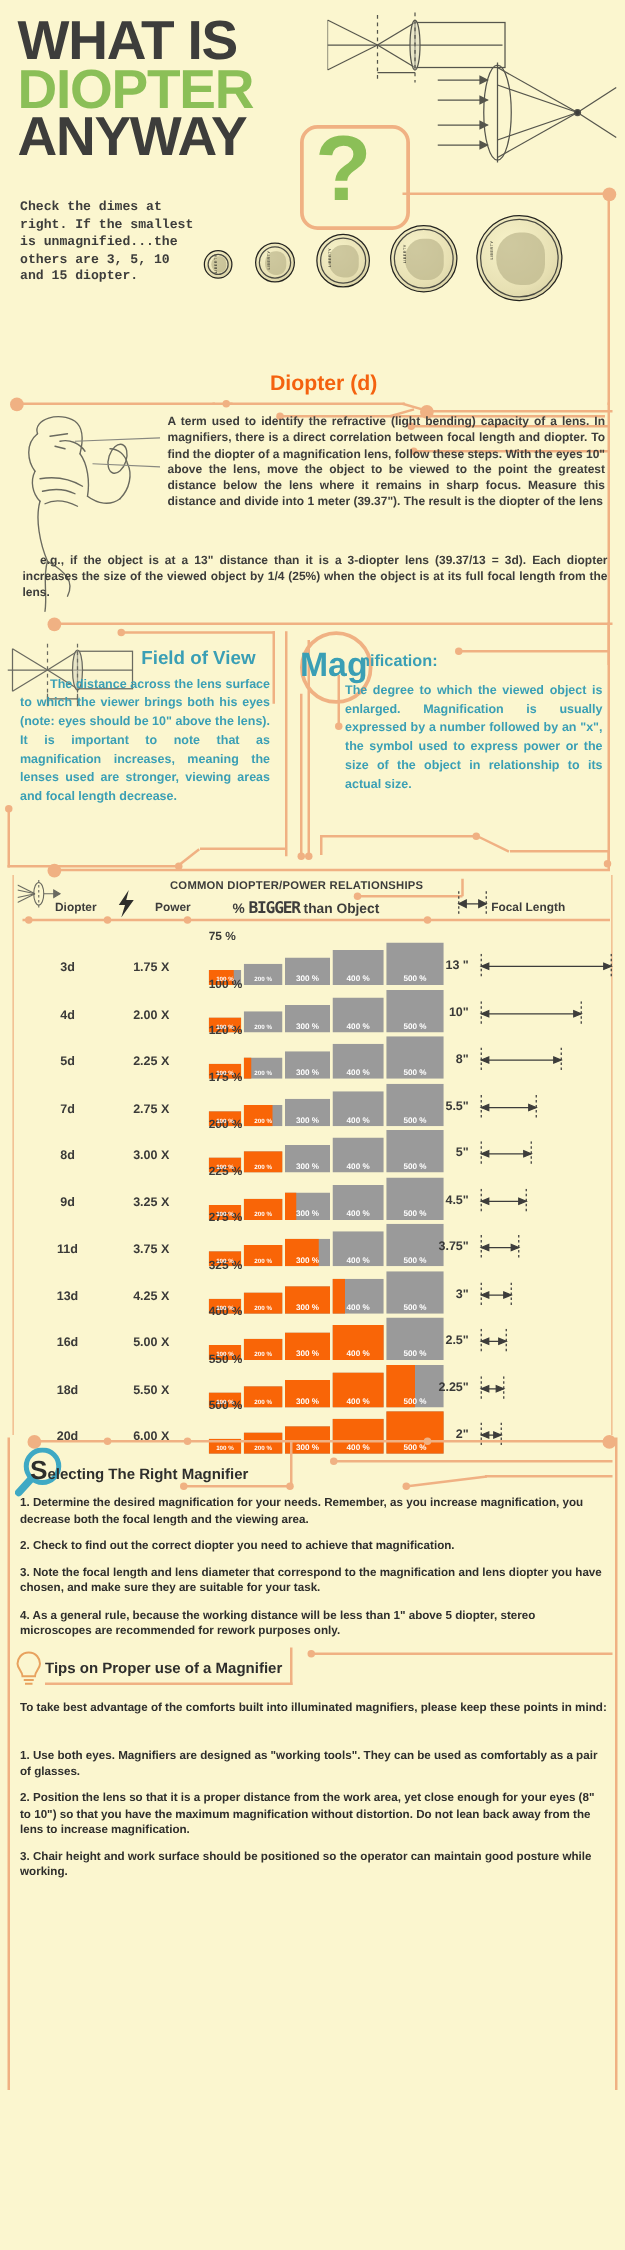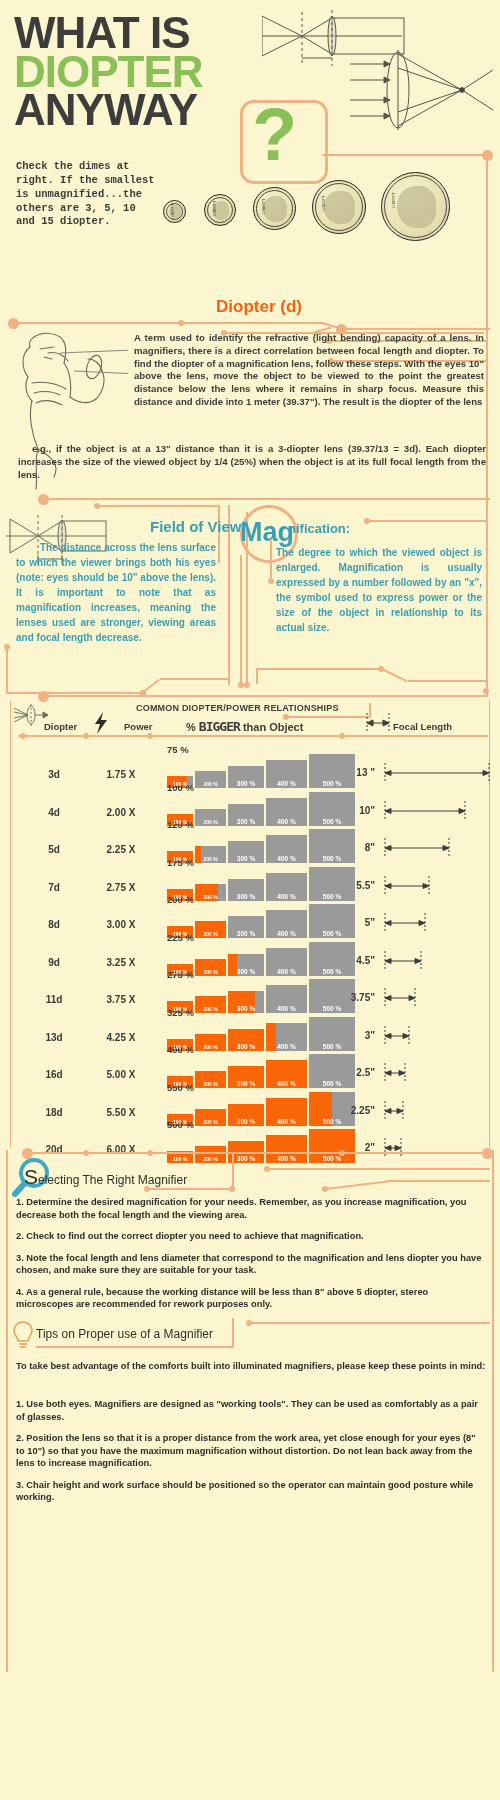--- a/index.html
+++ b/index.html
@@ -74,21 +74,21 @@
   .bars{position:absolute;left:167px;top:17px;height:30px;}
   .bar{position:absolute;bottom:0;overflow:hidden;}
   .bar .fill{position:absolute;left:0;bottom:0;width:100%;background:#f96507;}
   .bar .bg{position:absolute;inset:0;background:#9a9a9a;}
   .bar .lab{position:absolute;left:0;right:0;bottom:1px;text-align:center;
             color:#ffffff;font-size:6.5px;font-weight:bold;z-index:3;}
   .bar .lab.small{font-size:5px;}
   .row .fl{position:absolute;left:333px;width:42px;text-align:right;
            font-size:10px;font-weight:bold;top:26px;}
   .flmark{position:absolute;top:22px;}
-  .sec-h{position:absolute;font-size:12px;font-weight:normal;color:#2e2e2c;}
+  .sec-h{position:absolute;font-size:12px;font-weight:bold;color:#2e2e2c;}
   .tiplist{position:absolute;font-size:9.3px;font-weight:bold;line-height:1.35;color:#2e2e2c;}
   .tiplist p{margin:0 0 9px 0;}
   .frame-left{position:absolute;left:6px;top:1150px;width:2px;height:640px;background:#f0b183;}
   .frame-right{position:absolute;left:492px;top:1150px;width:2px;height:640px;background:#f0b183;}
 </style>
 </head>
 <body>
 
 <div class="page">
 
@@ -242,21 +242,21 @@
       <rect x="56" y="8" width="44" height="30"></rect>
       <ellipse cx="56" cy="23" rx="4" ry="16" fill="#d8d5c0" fill-opacity=".5"></ellipse>
       <line x1="32" y1="2" x2="32" y2="52" stroke-dasharray="3,3"></line>
       <line x1="56" y1="2" x2="56" y2="52" stroke-dasharray="3,3"></line>
       <line x1="32" y1="46" x2="56" y2="46"></line>
       <line x1="32" y1="42" x2="32" y2="50"></line>
       <line x1="56" y1="42" x2="56" y2="50"></line>
     </g>
   </svg>
 
-  <div class="sec-title-teal" style="left:113px;top:518px;margin-left:37px;">Field of View</div>
+  <div class="sec-title-teal" style="left:113px;top:518px;">Field of View</div>
   <div class="body-text teal" style="left:16px;top:540px;width:200px;text-indent:24px;font-size:10px;line-height:1.5;">The distance across the lens surface to which the viewer brings both his eyes (note: eyes should be 10" above the lens). It is important to note that as magnification increases, meaning the lenses used are stronger, viewing areas and focal length decrease.</div>
 
   <div class="magcircle" style="left:240px;top:505px;"></div>
   <div class="magbig" style="left:240px;top:517px;">Mag</div>
   <div class="sec-title-teal" style="left:288px;top:521px;font-size:13px;">nification:</div>
   <div class="wire h" style="left:368px;top:520px;width:120px;"></div>
   <div class="node sm" style="left:364px;top:518px;"></div>
   <div class="body-text teal" style="left:276px;top:545px;width:206px;font-size:10px;line-height:1.5;">The degree to which the viewed object is enlarged. Magnification is usually expressed by a number followed by an "x", the symbol used to express power or the size of the object in relationship to its actual size.</div>
   <div class="wire v" style="left:270px;top:540px;height:40px;"></div>
   <div class="node sm" style="left:268px;top:578px;"></div>
@@ -813,21 +813,21 @@
     <line x1="13" y1="25" x2="3" y2="36" stroke="#3fa9c4" stroke-width="6" stroke-linecap="round"></line>
   </svg>
   <div class="sec-h" style="left:24px;top:1165px;">
     <span style="font-size:21px;">S</span><span>electing The Right Magnifier</span>
   </div>
 
   <div class="tiplist" style="left:16px;top:1196px;width:470px;">
     <p>1. Determine the desired magnification for your needs. Remember, as you increase magnification, you decrease both the focal length and the viewing area.</p>
     <p>2. Check to find out the correct diopter you need to achieve that magnification.</p>
     <p>3. Note the focal length and lens diameter that correspond to the magnification and lens diopter you have chosen, and make sure they are suitable for your task.</p>
-    <p>4. As a general rule, because the working distance will be less than 8" above 5 diopter, stereo microscopes are recommended for rework purposes only.</p>
+    <p>4. As a general rule, because the working distance will be less than 1" above 5 diopter, stereo microscopes are recommended for rework purposes only.</p>
   </div>
 
   <svg class="svgbox" style="left:12px;top:1320px;" width="22" height="30">
     <path d="M11 2 C5 2 2 7 2 11 C2 15 6 17 6 21 L16 21 C16 17 20 15 20 11 C20 7 17 2 11 2 Z" fill="none" stroke="#e8a25f" stroke-width="1.6"></path>
     <line x1="7" y1="24" x2="15" y2="24" stroke="#e8a25f" stroke-width="1.6"></line>
     <line x1="8" y1="27" x2="14" y2="27" stroke="#e8a25f" stroke-width="1.6"></line>
   </svg>
   <div class="sec-h" style="left:36px;top:1327px;">Tips on Proper use of a Magnifier</div>
   <div class="wire h" style="left:36px;top:1346px;width:198px;"></div>
   <div class="wire v" style="left:232px;top:1318px;height:30px;"></div>

